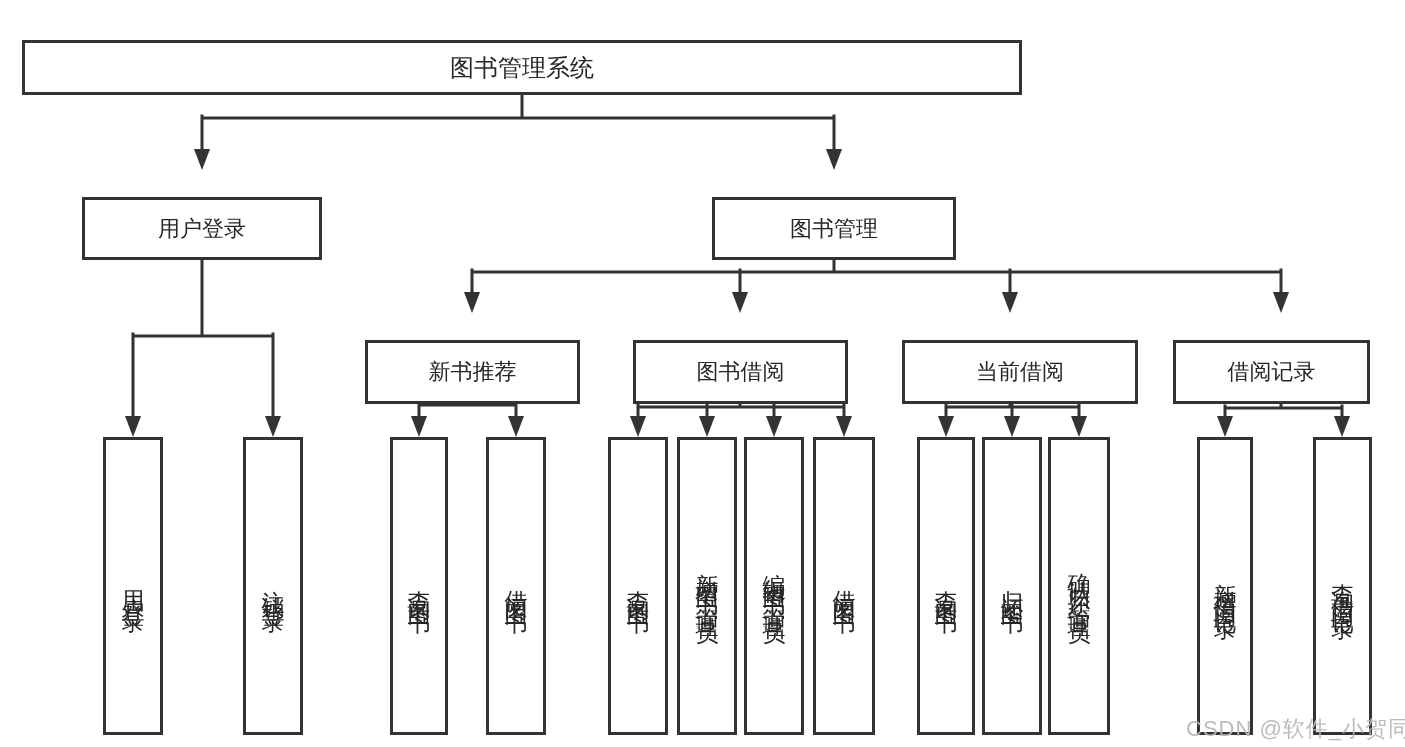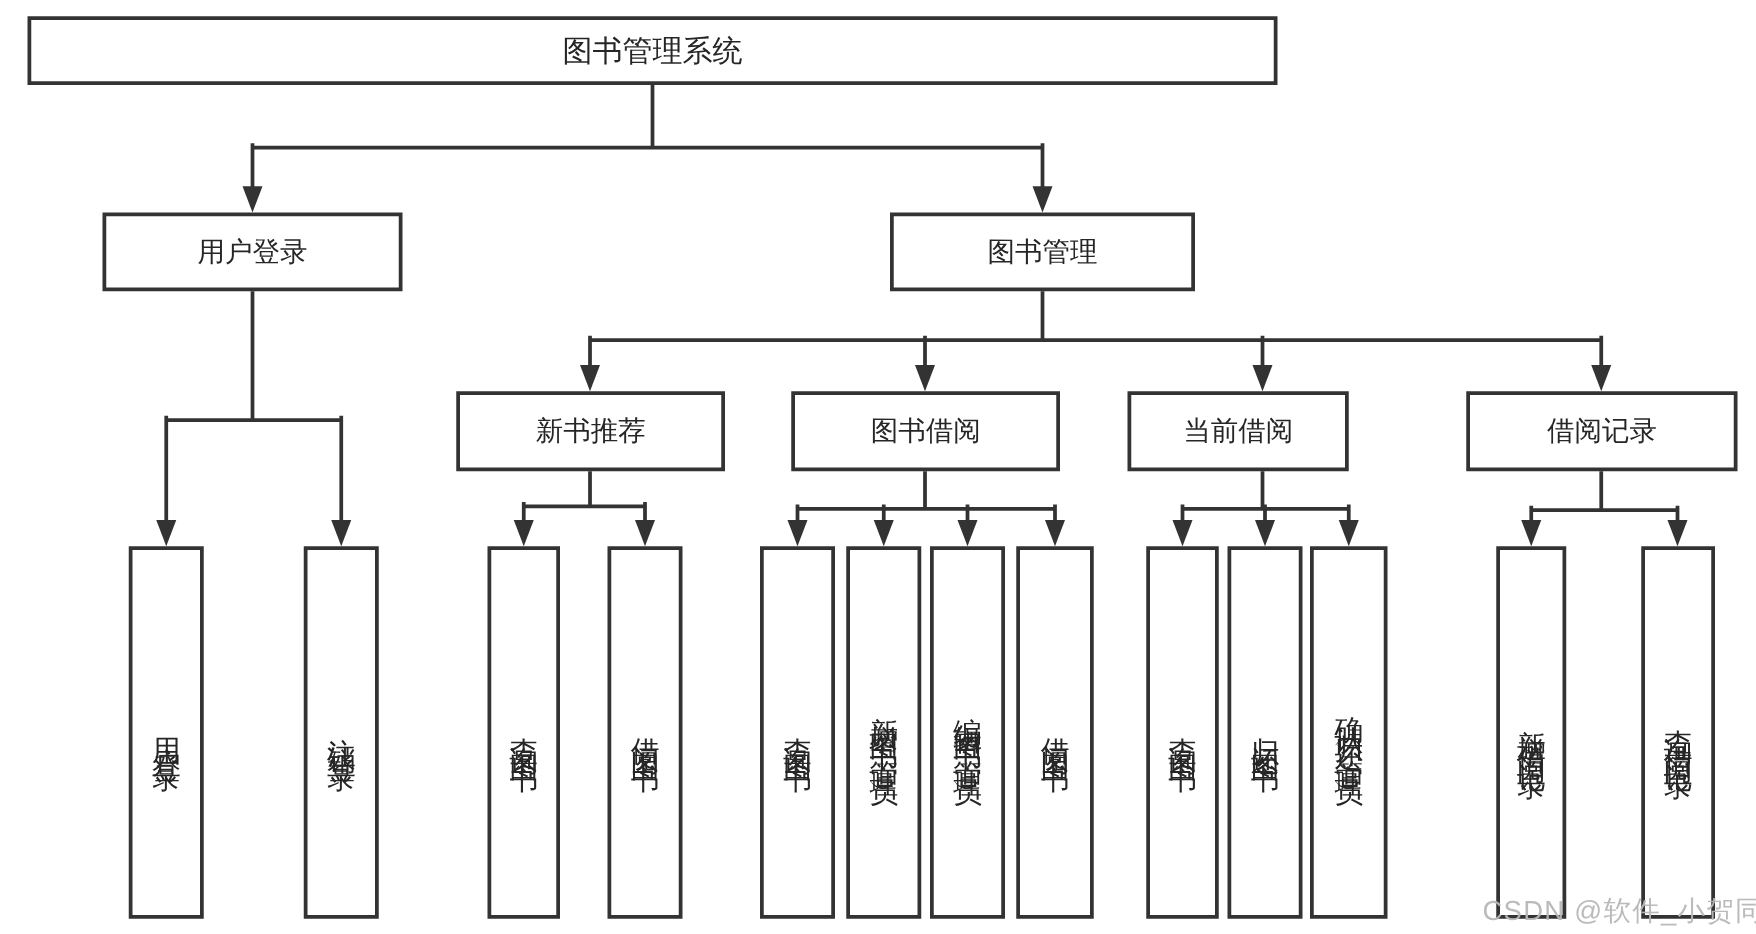--- a/index.html
+++ b/index.html
@@ -14,20 +14,21 @@
   .hbox {
     position:absolute;
     box-sizing:border-box;
     background:#ffffff;
     border:3px solid #333333;
     display:flex; align-items:center; justify-content:center;
     color:#262626;
     font-size:22px;
     z-index:2;
     white-space:nowrap;
+    margin-top:27px;
   }
   .hbox.root { font-size:24px; border-width:3px; }
   .vbox {
     position:absolute;
     box-sizing:border-box;
     background:#ffffff;
     border:3px solid #333333;
     display:flex; align-items:center; justify-content:center;
     color:#262626;
     z-index:2;
@@ -98,24 +99,24 @@
   <div class="hbox" style="left:365px; top:313px; width:215px; height:64px;">
     <span>新书推荐</span>
   </div>
 
   <div class="hbox" style="left:712px; top:170px; width:244px; height:63px;">
     <span>图书管理</span>
   </div>
   <div class="hbox" style="left:633px; top:313px; width:215px; height:64px;align-items:center;">
     <span>图书借阅</span>
   </div>
-  <div class="hbox" style="left:902px; top:313px; width:177px; height:64px;">
+  <div class="hbox" style="left:902px; top:313px; width:236px; height:64px;">
     <span>当前借阅</span>
   </div>
-  <div class="hbox" style="left:1173px; top:313px; width:217px; height:64px;">
+  <div class="hbox" style="left:1173px; top:313px; width:197px; height:64px;">
     <span>借阅记录</span>
   </div>
 
   <div class="vbox" style="left:103px; top:437px; width:60px; height:298px;">
     <span class="vtext">用户登录</span>
   </div>
   <div class="vbox" style="left:243px; top:437px; width:60px; height:298px;">
     <span class="vtext">注销登录</span>
   </div>
 

